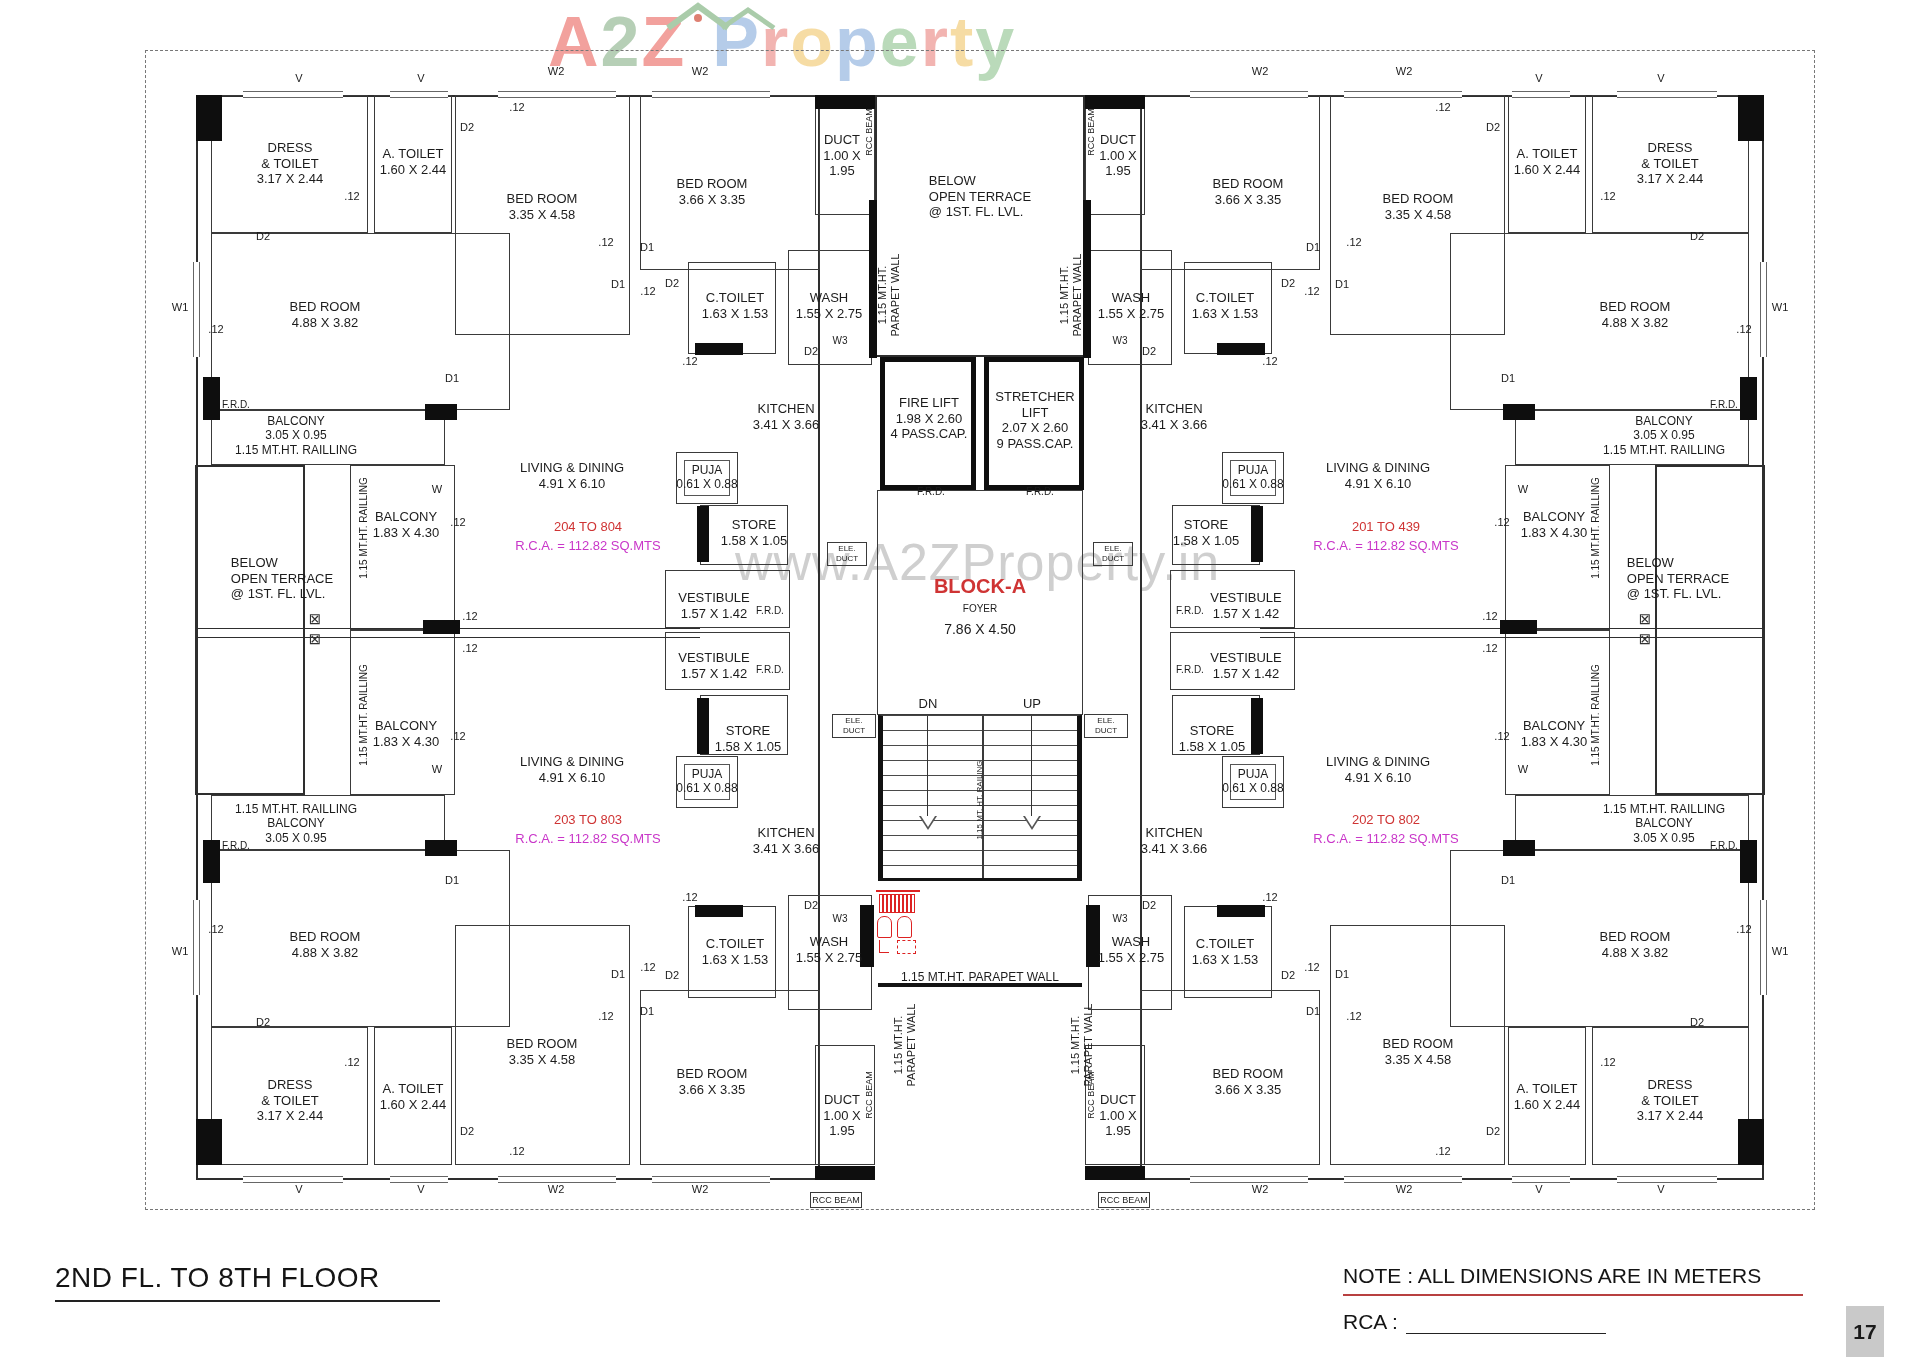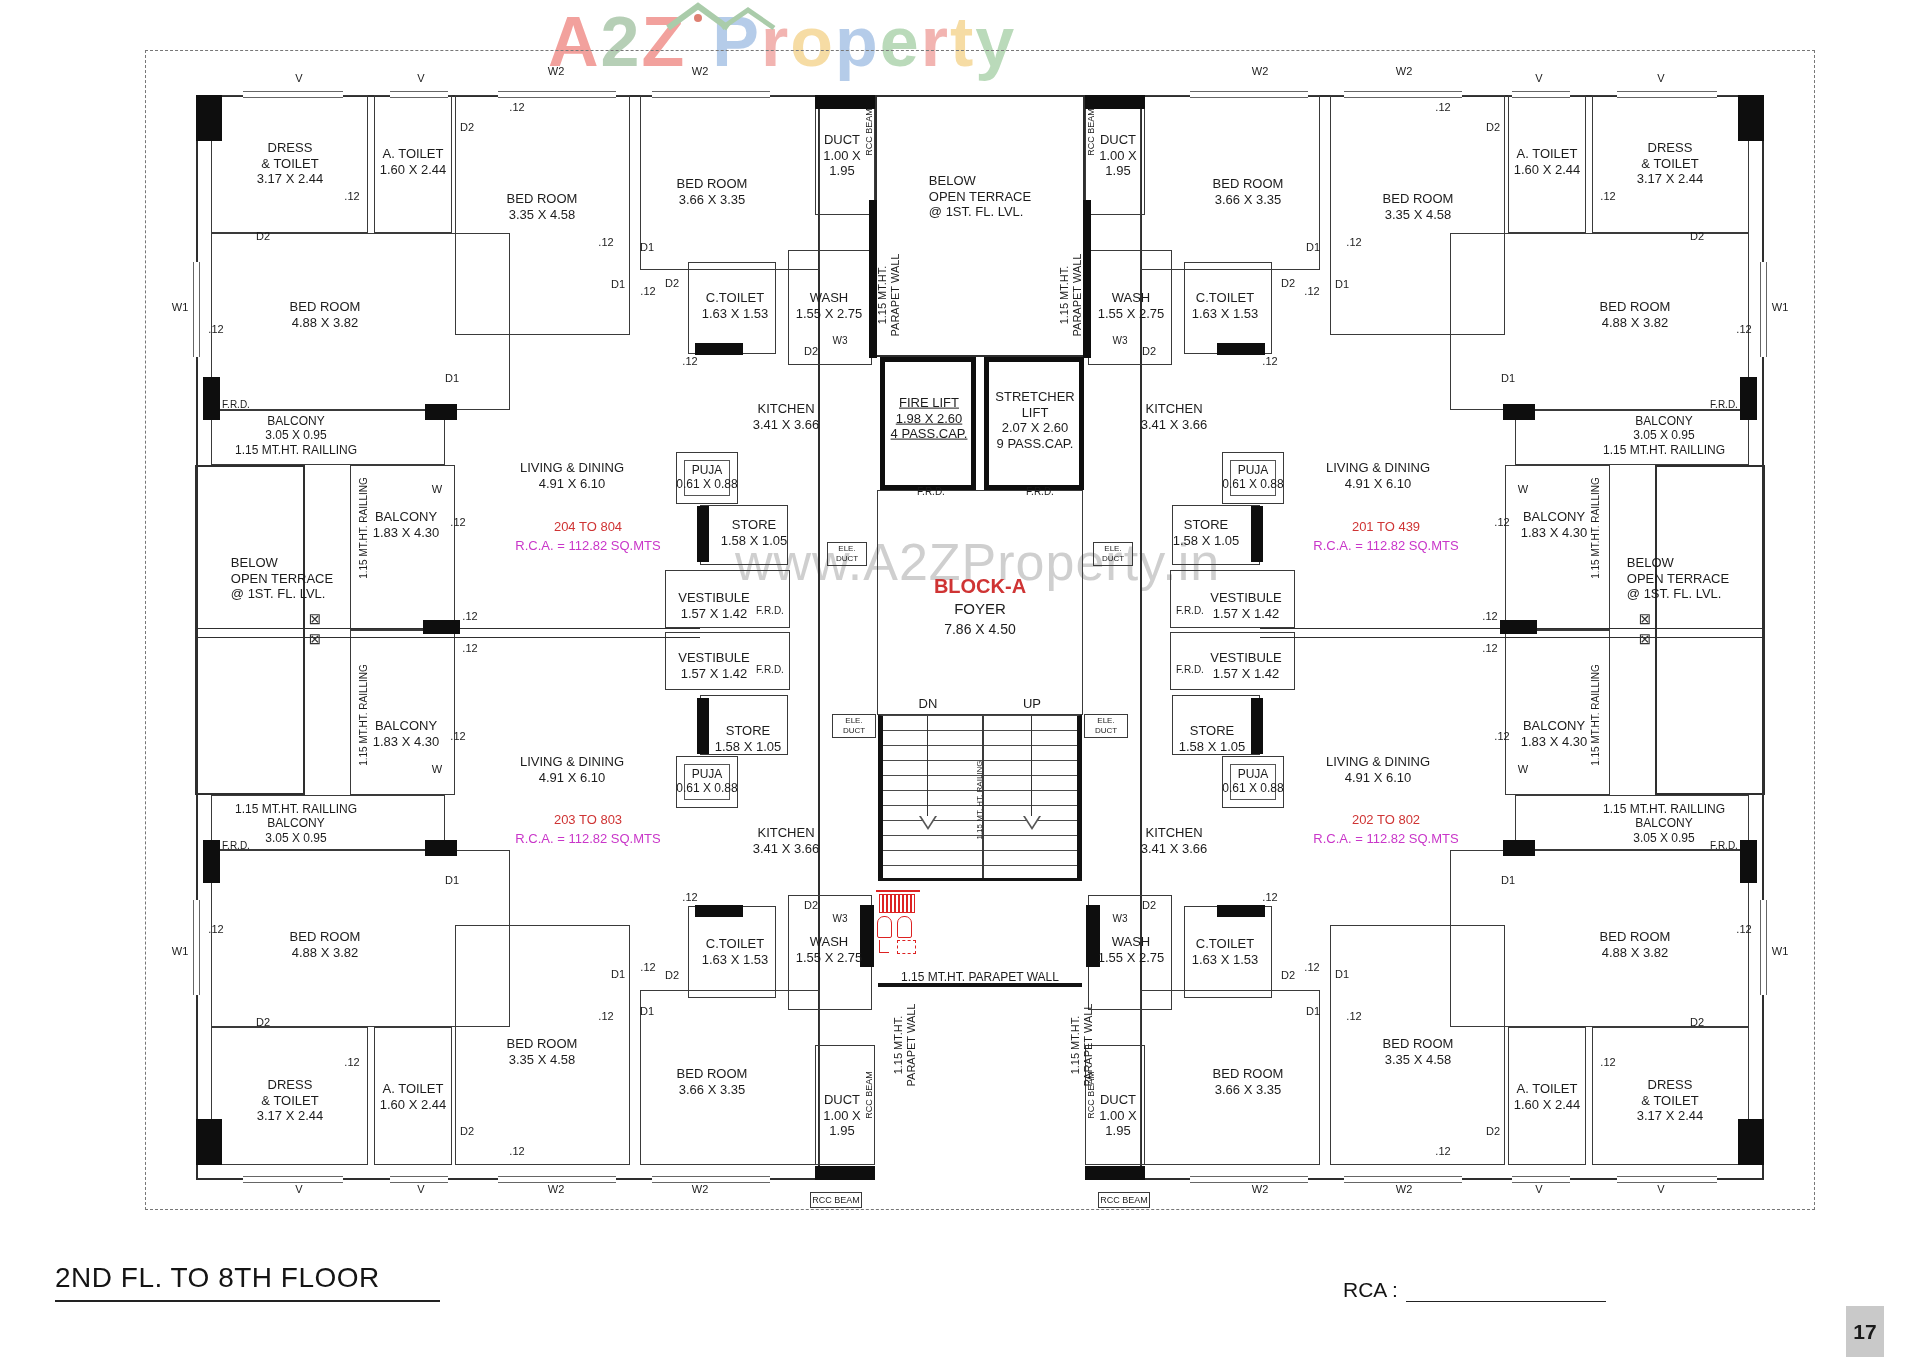--- a/index.html
+++ b/index.html
@@ -101,20 +101,21 @@
     <div class="coil"></div>
     <div class="ext1"></div>
     <div class="ext2"></div>
     <div class="dbox"></div>
     <div class="hook"></div>
   </div>
 
   <div id="floor-title">2ND FL. TO 8TH FLOOR</div>
 
   <div id="note-block">
+    <div id="note-line">NOTE : ALL DIMENSIONS ARE IN METERS</div>
     <div id="rca-line">
       <span>RCA :</span>
       <span id="rca-underline"></span>
     </div>
   </div>
 
   <div id="page-num">17</div>
 
 <div class="bx dashed" style="left: 145px; top: 50px; width: 1670px; height: 1160px;"></div>
     <div class="bx room2" style="left: 196px; top: 95px; width: 624px; height: 1085px;"></div>
@@ -315,21 +316,21 @@
       <div>1.63 X 1.53</div>
     </div>
     <div class="lb" style="left: 786px; top: 417px;">
       <div>KITCHEN</div>
       <div>3.41 X 3.66</div>
     </div>
     <div class="lb" style="left: 1174px; top: 417px;">
       <div>KITCHEN</div>
       <div>3.41 X 3.66</div>
     </div>
-    <div class="lb" style="left: 929px; top: 418px; text-decoration: underline;">
+    <div class="lb" style="left: 929px; top: 418px;">
       <div>FIRE LIFT</div>
       <div>1.98 X 2.60</div>
       <div>4 PASS.CAP.</div>
     </div>
     <div class="lb" style="left: 1035px; top: 420px;">
       <div>STRETCHER</div>
       <div>LIFT</div>
       <div>2.07 X 2.60</div>
       <div>9 PASS.CAP.</div>
     </div>
@@ -453,21 +454,21 @@
       <div>VESTIBULE</div>
       <div>1.57 X 1.42</div>
     </div>
     <div class="lb" style="left: 1246px; top: 666px;">
       <div>VESTIBULE</div>
       <div>1.57 X 1.42</div>
     </div>
     <div class="lb red bold" style="left: 980px; top: 586px; font-size: 20px;">
       <div>BLOCK-A</div>
     </div>
-    <div class="lb" style="left: 980px; top: 609px; font-size: 15px;">
+    <div class="lb" style="left: 980px; top: 609px; font-size: 10px;">
       <div>FOYER</div>
     </div>
     <div class="lb" style="left: 980px; top: 629px; font-size: 14px;">
       <div>7.86 X 4.50</div>
     </div>
     <div class="lb" style="left: 928px; top: 704px;">
       <div>DN</div>
     </div>
     <div class="lb" style="left: 1032px; top: 704px;">
       <div>UP</div>

